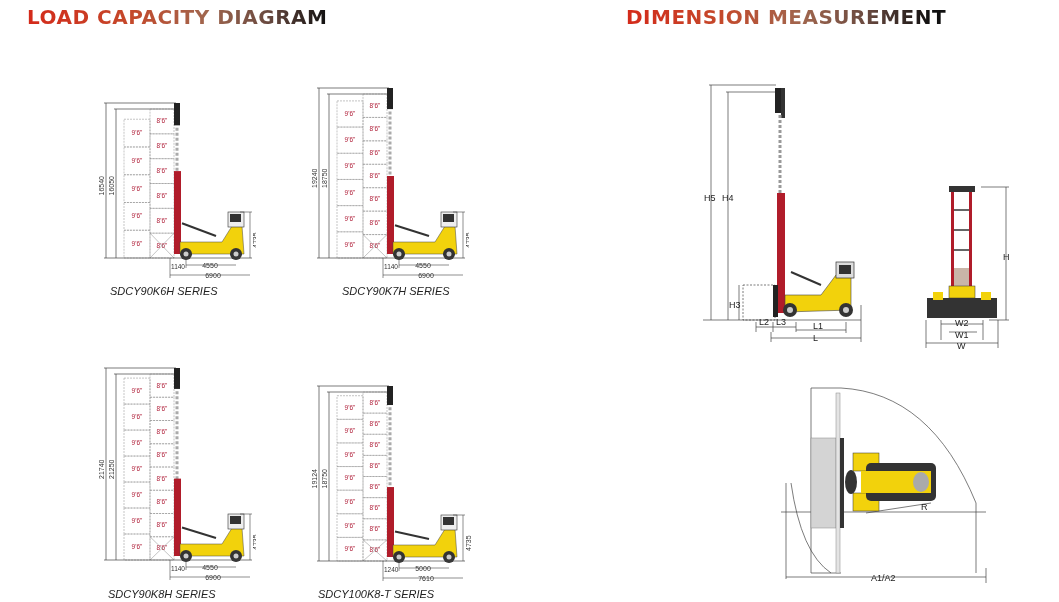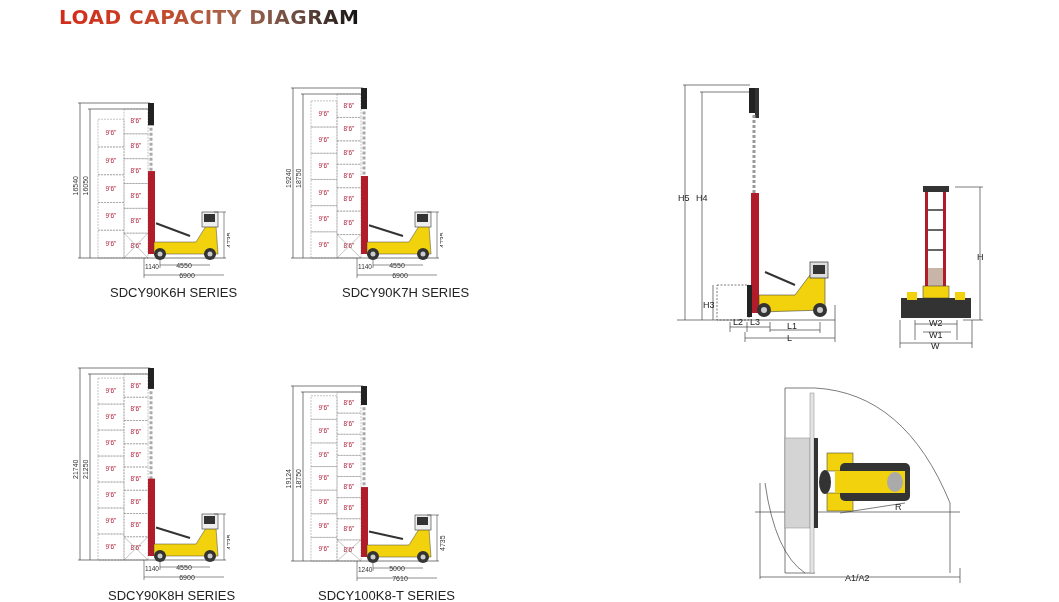--- a/index.html
+++ b/index.html
@@ -1,32 +1,33 @@
 <!DOCTYPE html>
 <html><head>
 <meta charset="utf-8">
 <style>
   html,body{margin:0;padding:0;background:#fff;}
   body{width:1059px;height:602px;position:relative;overflow:hidden;font-family:"Liberation Sans",sans-serif;}
   .title{position:absolute;font-family:"DejaVu Sans",sans-serif;font-weight:900;font-size:20px;letter-spacing:0.5px;line-height:24px;
     background:linear-gradient(90deg,#d42a1a 0%,#c4492b 35%,#a0664e 60%,#6a4a40 80%,#111 100%);
     -webkit-background-clip:text;background-clip:text;color:transparent;white-space:nowrap;}
-  #t-left{left:27px;top:5px;margin-left:32px;}
+  #t-left{left:27px;top:5px;}
   #t-right{left:626px;top:5px;line-height:25px;
     background:linear-gradient(90deg,#d42a1a 0%,#c4492b 30%,#a0664e 55%,#6a4a40 75%,#111 95%);
     -webkit-background-clip:text;background-clip:text;color:transparent;}
-  .caption{position:absolute;font-size:13px;color:#222;white-space:nowrap;}
-  .diagram{position:absolute;}
+  .caption{position:absolute;font-size:11px;color:#222;white-space:nowrap;font-style:italic;}
+  .diagram{position:absolute;margin-left:26px;}
   svg text{font-family:"Liberation Sans",sans-serif;}
 </style>
 </head>
 <body>
 
 <div id="t-left" class="title">LOAD CAPACITY DIAGRAM</div>
 <div id="t-right" class="title">
+  <div>DIMENSION MEASUREMENT</div>
 </div>
 
 <div id="m0" class="diagram" style="left:70px;top:95px;width:160px;height:185px;"><svg width="160" height="185">
       <line x1="8" y1="8" x2="80" y2="8" stroke="#444" stroke-width="0.7"></line>
       <line x1="10" y1="8" x2="10" y2="163" stroke="#444" stroke-width="0.7"></line>
       <line x1="18" y1="14" x2="80" y2="14" stroke="#444" stroke-width="0.7"></line>
       <line x1="20" y1="14" x2="20" y2="163" stroke="#444" stroke-width="0.7"></line>
       <text transform="translate(8,100.5) rotate(-90)" font-size="7" fill="#333">16540</text>
       <text transform="translate(18,100.5) rotate(-90)" font-size="7" fill="#333">16050</text>
       <rect x="28" y="135.2450980392157" width="26" height="27.754901960784313" fill="none" stroke="#888" stroke-width="0.5" stroke-dasharray="2,1"></rect>

